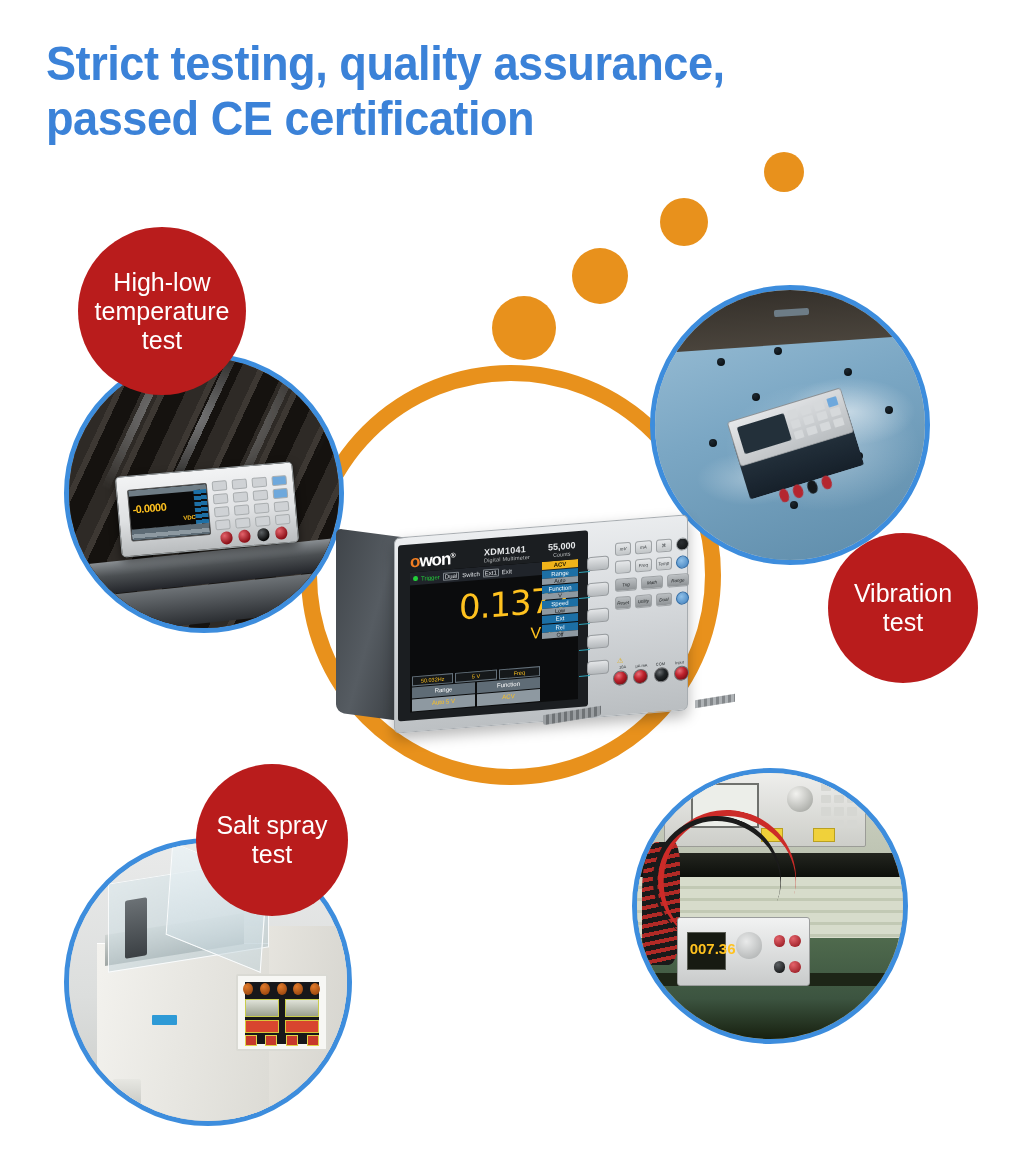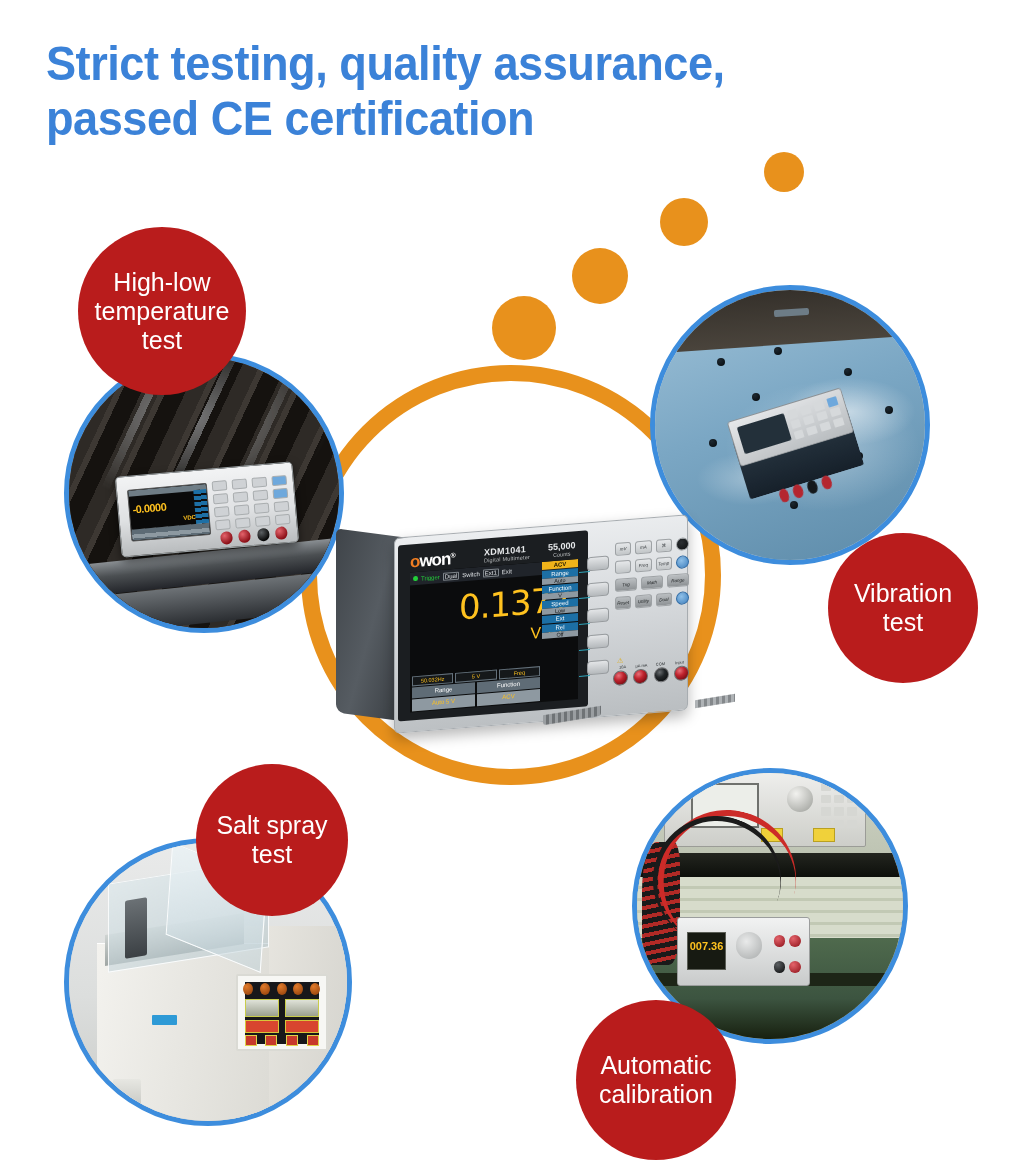--- a/index.html
+++ b/index.html
@@ -258,21 +258,21 @@
     border-radius:50%; background:radial-gradient(circle at 35% 30%,#f2f2ef,#9a9c97); }
   #ph-cal .calib .pad { position:absolute; right:4%; top:18%; width:18%; height:58%;
     display:grid; grid-template-columns:repeat(3,1fr); grid-template-rows:repeat(4,1fr); gap:9%; }
   #ph-cal .calib .pad i { background:#d6d7d3; border-radius:1px; }
   #ph-cal .calib .ylw { position:absolute; bottom:6%; width:11%; height:18%; background:#f0d13a; border:1px solid #b9a021; }
   #ph-cal .dut {
     position:absolute; left:15%; bottom:20%; width:50%; height:26%;
     background:linear-gradient(180deg,#f1f2f2,#c9cbcb); border:1px solid #9b9d9d; border-radius:3px;
   }
   #ph-cal .dut .s { position:absolute; left:7%; top:22%; width:30%; height:56%; background:#171a12; border:1px solid #5a5d55; }
-  #ph-cal .dut .v { position:absolute; left:9%; top:34%; color:#ffc21f; font-size:11px; font-weight:700; }
+  #ph-cal .dut .v { position:absolute; left:9%; top:34%; color:#ffc21f; font-size:15px; font-weight:700; }
   #ph-cal .dut .rd { position:absolute; right:6%; top:26%; width:9%; padding-bottom:9%;
     border-radius:50%; background:radial-gradient(circle at 35% 30%,#e4636b,#8c1018); }
   #ph-cal .dut .rd2 { position:absolute; right:18%; top:26%; width:9%; padding-bottom:9%;
     border-radius:50%; background:radial-gradient(circle at 35% 30%,#e4636b,#8c1018); }
   #ph-cal .dut .bk { position:absolute; right:18%; bottom:18%; width:9%; padding-bottom:9%;
     border-radius:50%; background:radial-gradient(circle at 35% 30%,#5b5f62,#09090a); }
   #ph-cal .dut .bk2 { position:absolute; right:6%; bottom:18%; width:9%; padding-bottom:9%;
     border-radius:50%; background:radial-gradient(circle at 35% 30%,#e4636b,#8c1018); }
   #ph-cal .dut .wheel { position:absolute; left:44%; top:22%; width:20%; padding-bottom:20%;
     border-radius:50%; background:radial-gradient(circle at 40% 35%,#e9eaea,#a8abab); }
@@ -581,24 +581,20 @@
   <div class="label-badge" style="left:828px;top:533px;width:150px;height:150px;">
     <span>Vibration
 test</span>
   </div>
 
   <div class="label-badge" style="left:196px;top:764px;width:152px;height:152px;">
     <span>Salt spray
 test</span>
   </div>
 
-  <div class="label-badge" style="left:576px;top:1000px;width:160px;height:160px;">
-    <span>Automatic
-calibration</span>
-  </div>
 
   <div id="dmm">
     <div class="case-side"></div>
     <div class="case-body">
 
       <div class="bezel">
         <div class="brand">
           <span class="o">o</span>won<sup>®</sup>
         </div>
         <div class="model">

